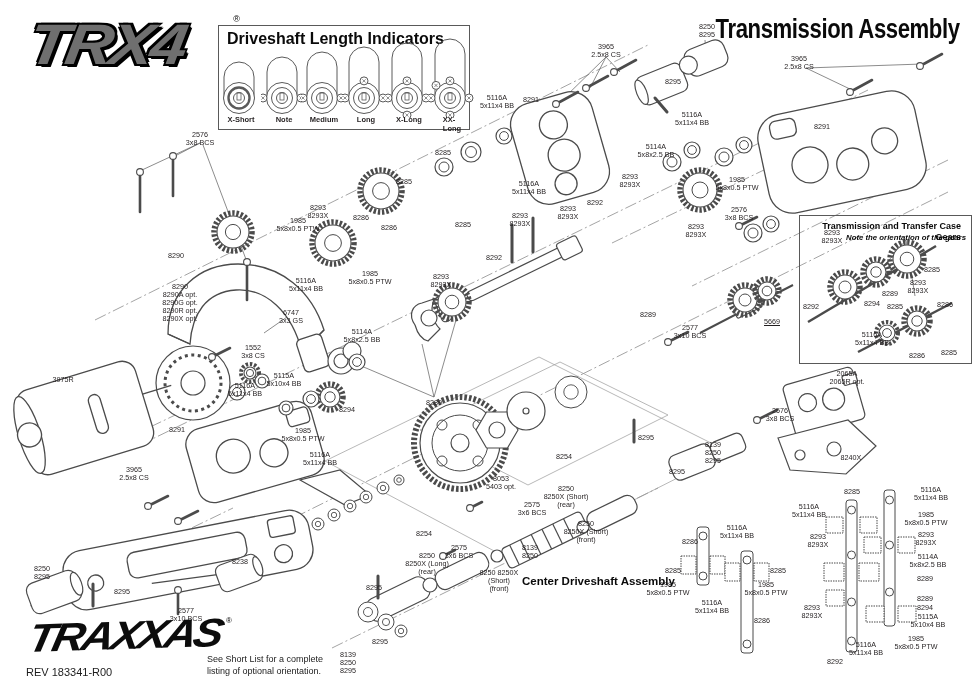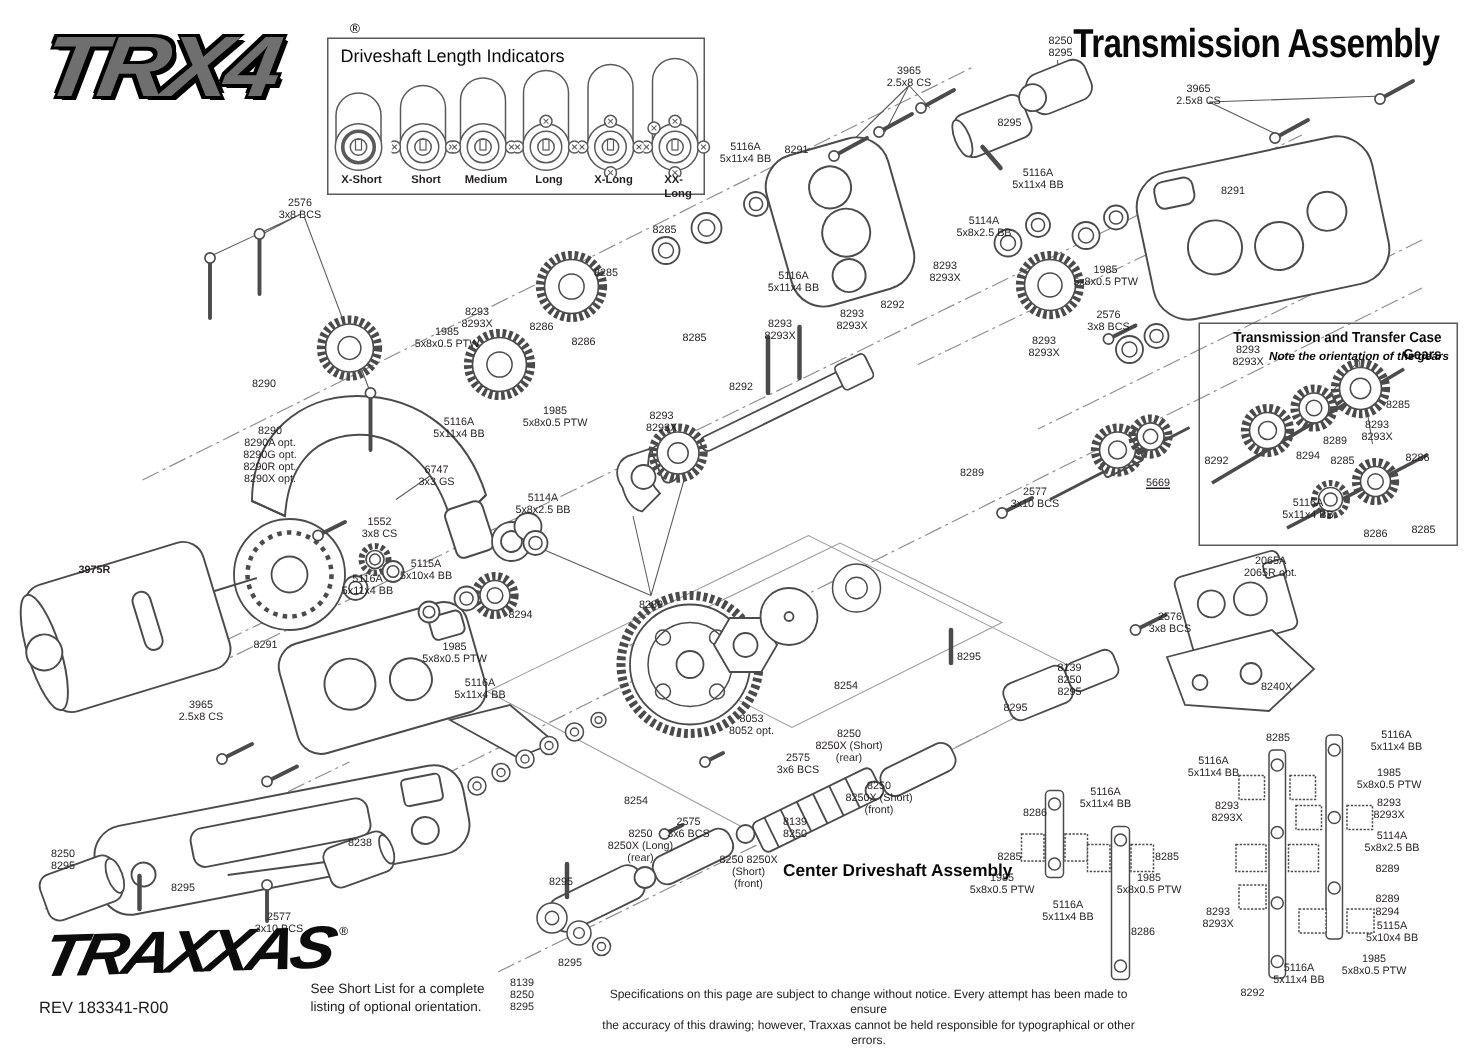--- a/index.html
+++ b/index.html
@@ -25,21 +25,21 @@
       transform-origin:left bottom;}
   #traxxas .reg{position:absolute;right:-8px;top:0;font-size:8px;color:#000;}
   #rev{position:absolute;left:26px;top:666px;font-size:11px;color:#1c1c1c;}
   #parts-note{position:absolute;left:207px;top:653px;font-size:9px;line-height:1.35;color:#1c1c1c;}
   #disclaimer{position:absolute;left:396px;top:658px;width:366px;font-size:8px;line-height:1.3;
       text-align:center;color:#1c1c1c;}
   #center-ds-title{position:absolute;left:522px;top:575px;font-size:11.5px;font-weight:bold;color:#0a0a0a;}
   
   .inset{position:absolute;border:1px solid #595959;background:rgba(255,255,255,0);}
   #box-driveshaft{left:218px;top:25px;width:250px;height:103px;border-width:1.5px;}
-  #box-driveshaft .bt{position:absolute;left:8px;top:4px;font-size:12px;font-weight:normal;color:#0a0a0a;}
+  #box-driveshaft .bt{position:absolute;left:8px;top:4px;font-size:16px;font-weight:bold;color:#0a0a0a;}
   .cup{position:absolute;}
   .cup-label{position:absolute;font-size:7.5px;font-weight:bold;transform:translateX(-50%);}
   #box-ttc{left:799px;top:215px;width:171px;height:147px;text-align:right;}
   #box-ttc .bt{position:absolute;left:5px;top:4px;font-size:9.6px;font-weight:bold;color:#0a0a0a;
       transform:scaleX(0.94);transform-origin:left;}
   #box-ttc .bs{position:absolute;right:5px;top:17px;font-size:7.8px;font-weight:bold;font-style:italic;color:#0a0a0a;}
   #box-transfer{left:653px;top:506px;width:140px;height:147px;border-color:#8a8a8a;}
   #box-transfer .bt{position:absolute;left:6px;top:4px;font-size:9.6px;font-weight:bold;color:#0a0a0a;
       transform:scaleX(0.9);transform-origin:left;}
   #box-transmission{left:795px;top:475px;width:162px;height:202px;border-color:#8a8a8a;}
@@ -416,21 +416,21 @@
             <path d="M6,62 L6,34 A15,15 0 0 1 36,34 L36,62" fill="none" stroke="#5a5a5a" stroke-width="1"></path>
             <circle cx="21" cy="60" r="15.5" fill="#fff" stroke="#5a5a5a" stroke-width="1"></circle>
             <circle cx="21" cy="60" r="10.5" fill="none" stroke="#5a5a5a" stroke-width="1"></circle>
             <circle cx="21" cy="60" r="5.5" fill="none" stroke="#5a5a5a" stroke-width="1"></circle>
             <rect x="19" y="55" width="4" height="7" fill="none" stroke="#5a5a5a" stroke-width="0.8"></rect>
             <circle cx="2" cy="60" r="4" fill="#fff" stroke="#5a5a5a" stroke-width="1"></circle>
             <path d="M0.3999999999999999,58.4 L3.6,61.6 M0.3999999999999999,61.6 L3.6,58.4" stroke="#5a5a5a" stroke-width="0.7"></path>
             <circle cx="40" cy="60" r="4" fill="#fff" stroke="#5a5a5a" stroke-width="1"></circle>
             <path d="M38.4,58.4 L41.6,61.6 M38.4,61.6 L41.6,58.4" stroke="#5a5a5a" stroke-width="0.7"></path>
           </svg></div>
-        <div class="cup-label" style="left: 65px; top: 89px;">Short</div>
+        <div class="cup-label" style="left: 65px; top: 89px;">Note</div>
         <div class="cup" style="left: 82px; top: 12px;"><svg width="46" height="80">
             <path d="M6,62 L6,29 A15,15 0 0 1 36,29 L36,62" fill="none" stroke="#5a5a5a" stroke-width="1"></path>
             <circle cx="21" cy="60" r="15.5" fill="#fff" stroke="#5a5a5a" stroke-width="1"></circle>
             <circle cx="21" cy="60" r="10.5" fill="none" stroke="#5a5a5a" stroke-width="1"></circle>
             <circle cx="21" cy="60" r="5.5" fill="none" stroke="#5a5a5a" stroke-width="1"></circle>
             <rect x="19" y="55" width="4" height="7" fill="none" stroke="#5a5a5a" stroke-width="0.8"></rect>
             <circle cx="2" cy="60" r="4" fill="#fff" stroke="#5a5a5a" stroke-width="1"></circle>
             <path d="M0.3999999999999999,58.4 L3.6,61.6 M0.3999999999999999,61.6 L3.6,58.4" stroke="#5a5a5a" stroke-width="0.7"></path>
             <circle cx="40" cy="60" r="4" fill="#fff" stroke="#5a5a5a" stroke-width="1"></circle>
             <path d="M38.4,58.4 L41.6,61.6 M38.4,61.6 L41.6,58.4" stroke="#5a5a5a" stroke-width="0.7"></path>
@@ -506,21 +506,21 @@
       <div class="plabel" style="left: 318px; top: 204px;">8293
 8293X</div>
       <div class="plabel" style="left: 298px; top: 217px;">1985
 5x8x0.5 PTW</div>
       <div class="plabel" style="left: 306px; top: 277px;">5116A
 5x11x4 BB</div>
       <div class="plabel" style="left: 291px; top: 309px;">6747
 3x3 GS</div>
       <div class="plabel" style="left: 253px; top: 344px;">1552
 3x8 CS</div>
-      <div class="plabel" style="left: 63px; top: 376px; font-weight: bold;">3975R</div>
+      <div class="plabel" style="left: 63px; top: 376px;">3975R</div>
       <div class="plabel" style="left: 284px; top: 372px;">5115A
 5x10x4 BB</div>
       <div class="plabel" style="left: 245px; top: 382px;">5116A
 5x11x4 BB</div>
       <div class="plabel" style="left: 177px; top: 426px;">8291</div>
       <div class="plabel" style="left: 303px; top: 427px;">1985
 5x8x0.5 PTW</div>
       <div class="plabel" style="left: 320px; top: 451px;">5116A
 5x11x4 BB</div>
       <div class="plabel" style="left: 134px; top: 466px;">3965
@@ -577,21 +577,21 @@
 2065R opt.</div>
       <div class="plabel" style="left: 780px; top: 407px;">2576
 3x8 BCS</div>
       <div class="plabel" style="left: 851px; top: 454px;">8240X</div>
       <div class="plabel" style="left: 713px; top: 441px;">8139
 8250
 8295</div>
       <div class="plabel" style="left: 677px; top: 468px;">8295</div>
       <div class="plabel" style="left: 564px; top: 453px;">8254</div>
       <div class="plabel" style="left: 501px; top: 475px;">8053
-8052 opt.</div>
+5403 opt.</div>
       <div class="plabel" style="left: 646px; top: 434px;">8295</div>
       <div class="plabel" style="left: 566px; top: 485px;">8250
 8250X (Short)
 (rear)</div>
       <div class="plabel" style="left: 532px; top: 501px;">2575
 3x6 BCS</div>
       <div class="plabel" style="left: 499px; top: 569px;">8250  8250X
 (Short)
 (front)</div>
       <div class="plabel" style="left: 424px; top: 530px;">8254</div>
@@ -673,18 +673,14 @@
 
   <div id="traxxas">
     <span class="t">TRAXXAS</span>
     <span class="reg">®</span>
   </div>
   <div id="rev">REV 183341-R00</div>
   <div id="parts-note">
     <div>See Short List for a complete</div>
     <div>listing of optional orientation.</div>
   </div>
-  <div id="disclaimer">
-    <div>Specifications on this page are subject to change without notice. Every attempt has been made to ensure</div>
-    <div>the accuracy of this drawing; however, Traxxas cannot be held responsible for typographical or other errors.</div>
-  </div>
 
 </div>
 
 </body></html>

